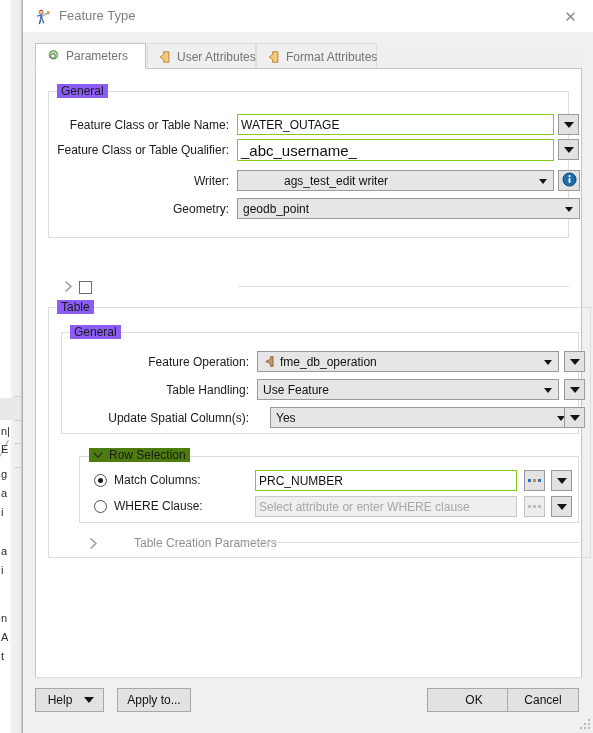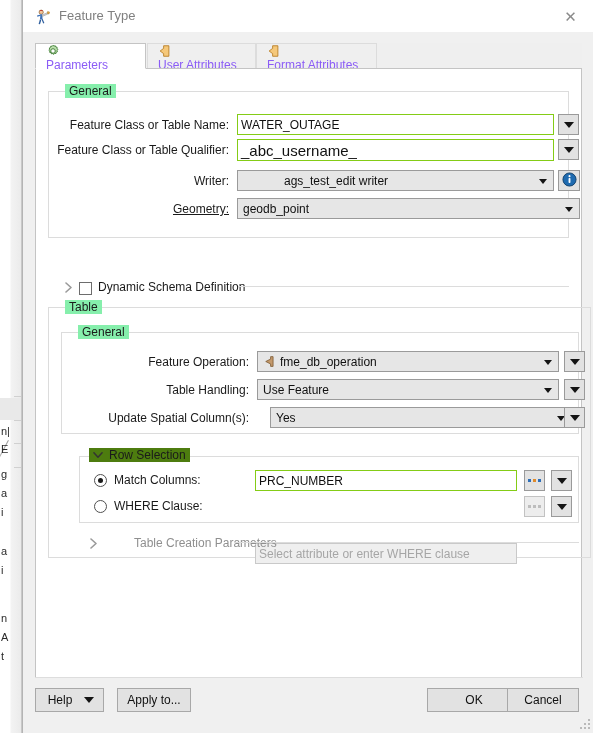--- a/index.html
+++ b/index.html
@@ -86,29 +86,28 @@
   
   .tabstrip {
     position: relative;
     height: 26px;
     margin: 10px 11px 0 12px;
     background: #efefef;
   }
   .tab {
     position: absolute; top: 0;
     height: 26px;
-    display: flex; align-items: flex-start;
+    display: flex; align-items: center;
     padding: 0 13px 0 10px;
-    font-size: 12px; color: #8b5cf6;
+    font-size: 12px; color: #737373;
     background: #efefef;
     border: 1px solid #dcdcdc;
     border-bottom: none;
     cursor: default;
     white-space: nowrap;
-    flex-direction: column;
   }
   .tab.active {
     background: #ffffff;
     border: 1px solid #c4c4c4;
     border-bottom: 1px solid #ffffff;
     z-index: 3;
   }
   .tab .ticon { margin-right: 6px; display: inline-flex; }
 
   .tab-content {
@@ -120,25 +119,24 @@
     margin-top: -1px;
   }
 
   
   .group {
     position: absolute;
     border: 1px solid #dcdcdc;
   }
   .group > .glabel {
     position: absolute; top: -8px; left: 8px;
-    background: #86efac;
+    background: #8b5cf6;
     padding: 0 4px;
     font-size: 12px;
     color: #1a1a1a;
-    margin-left: 8px;
   }
   .flabel {
     position: absolute;
     font-size: 12px; color: #1a1a1a;
     text-align: right;
     white-space: nowrap;
   }
 
   
   .tfield {
@@ -381,35 +379,34 @@
       <div class="infobtn" style="left:509px; top:78px; width:22px; height:21px;">
         <span>
           <svg width="15" height="15" viewBox="0 0 16 16">
             <circle cx="8" cy="8" r="7" fill="#1f6bb0" stroke="#12416c" stroke-width="1"></circle>
             <circle cx="8" cy="4.4" r="1.1" fill="#ffffff"></circle>
             <rect x="7" y="6.4" width="2" height="5.4" rx="0.8" fill="#ffffff"></rect>
           </svg>
         </span>
       </div>
 
-      <span class="flabel" style="left:10px; top:110px; width:170px;text-decoration:underline;">Geometry:</span>
+      <span class="flabel" style="left:10px; top:110px; width:170px;">Geometry:</span>
       <div class="combo" style="left:188px; top:106px; width:343px; height:21px;">
         <span>geodb_point</span>
         <span class="carat"></span>
       </div>
     </div>
 
     <div class="expander" style="left:28px; top:211px;">
       <span class="chev">
         <svg width="9" height="11" viewBox="0 0 9 11">
           <path d="M2 1 L7 5.5 L2 10" fill="none" stroke="#9a9a9a" stroke-width="1.6" stroke-linecap="round" stroke-linejoin="round"></path>
         </svg>
       </span>
       <span class="checkbox" style="position:relative; left:0; top:1px; margin-right:6px;"></span>
-      <span>Dynamic Schema Definition</span>
     </div>
     <div class="exp-rule" style="left:202px; top:217px; width:331px;"></div>
 
     <div class="group" style="left:12px; top:238px; width:543px; height:251px;">
       <span class="glabel">Table</span>
 
       <div class="group" style="left:12px; top:24px; width:518px; height:102px;">
         <span class="glabel">General</span>
 
         <span class="flabel" style="left:-3px; top:22px; width:190px;">Feature Operation:</span>
@@ -466,21 +463,21 @@
             <i style="background:#e08a2a;"></i>
             <i style="background:#2f6fb8;"></i>
         </span>
       </div>
       <div class="sqbtn" style="left:502px; top:162px; width:21px; height:21px;">
         <span class="carat"></span>
       </div>
 
       <span class="radio" style="left:45px; top:192px;"></span>
       <span class="flabel" style="left:65px; top:191px; width:140px; text-align:left;">WHERE Clause:</span>
-      <div class="tfield readonly" style="left:206px; top:188px; width:262px; height:21px;margin-top:47px;">
+      <div class="tfield readonly" style="left:206px; top:188px; width:262px; height:21px;">
         <span>Select attribute or enter WHERE clause</span>
       </div>
       <div class="sqbtn disabled" style="left:475px; top:188px; width:21px; height:21px;">
         <span class="dots">
           <i style="background:#bdbdbd;"></i>
             <i style="background:#bdbdbd;"></i>
             <i style="background:#bdbdbd;"></i>
         </span>
       </div>
       <div class="sqbtn" style="left:502px; top:188px; width:21px; height:21px;">

